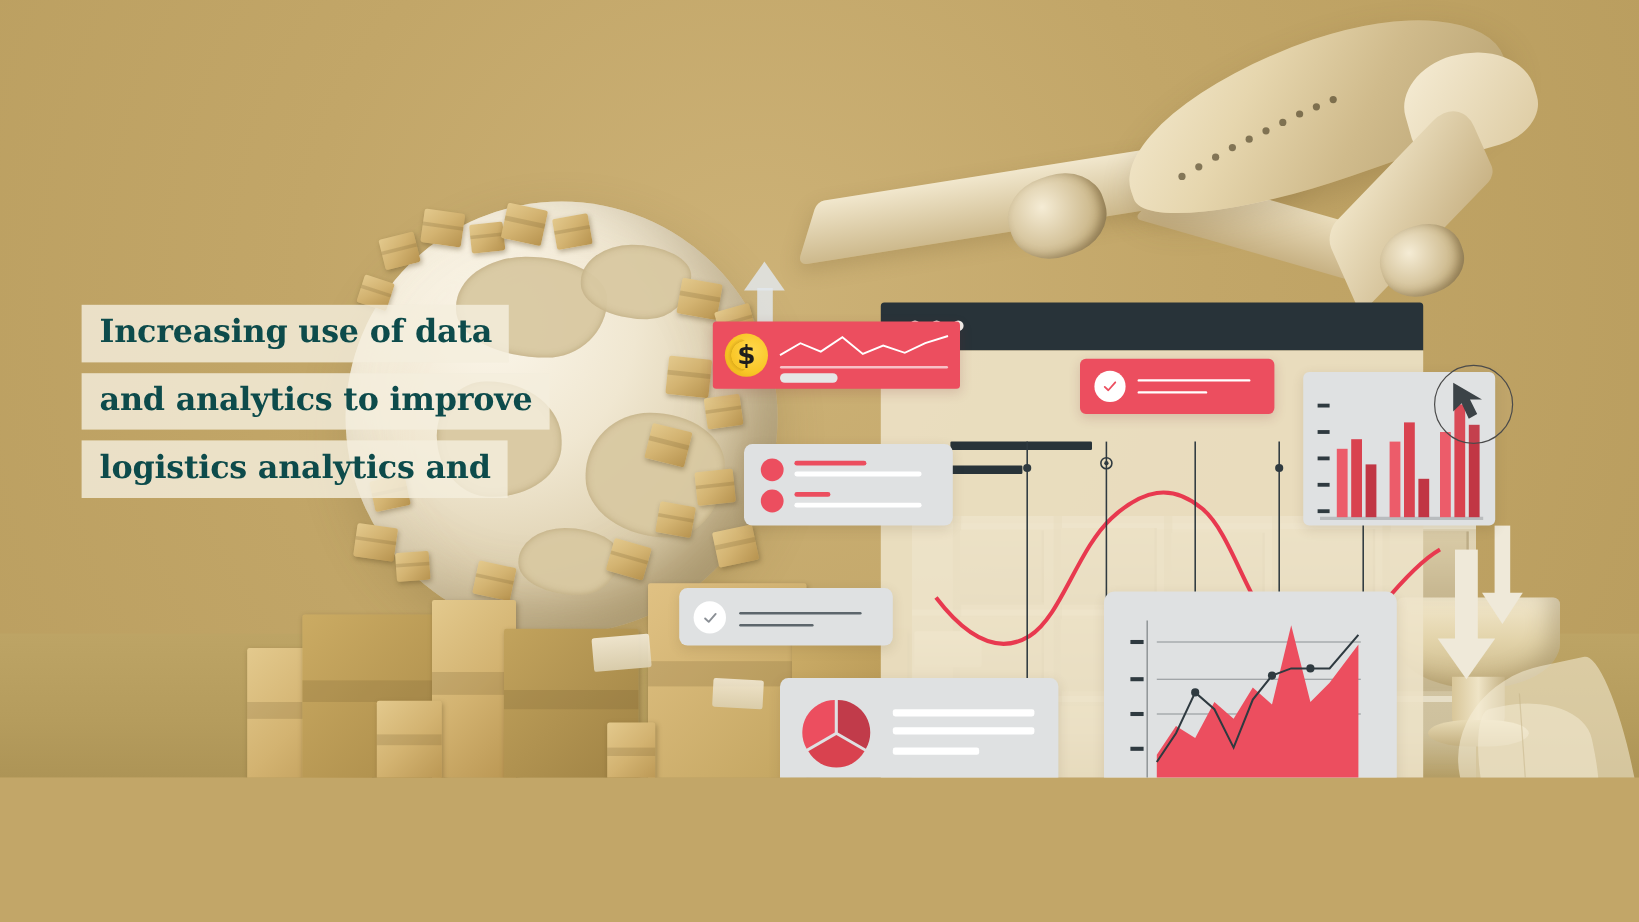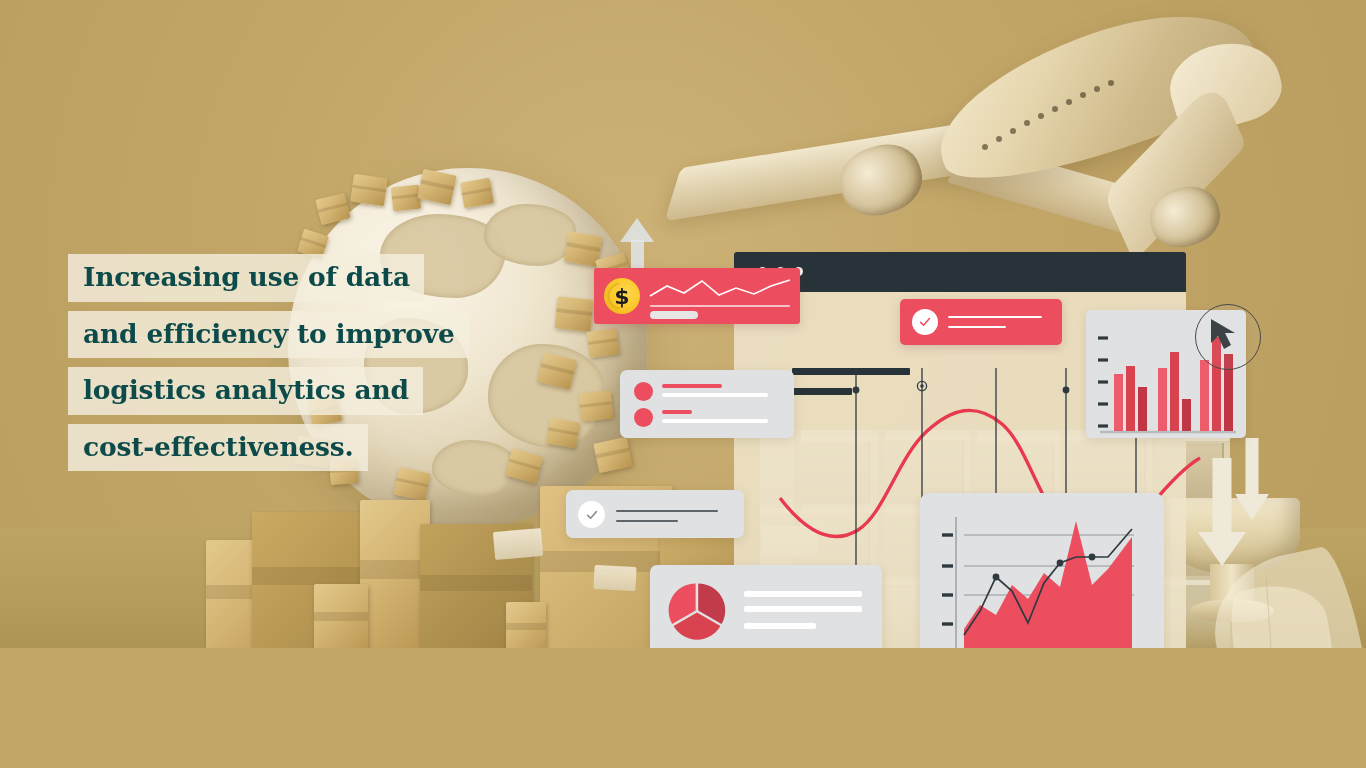--- a/index.html
+++ b/index.html
@@ -393,23 +393,22 @@
     <circle cx="82" cy="18" r="4.6" fill="none" stroke="#2f3a40" stroke-width="1.3"></circle>
     <circle cx="82" cy="18" r="1.8" fill="#2f3a40"></circle>
     <line x1="156" y1="0" x2="156" y2="212" stroke="#2f3a40" stroke-width="1.3"></line>
     <line x1="226" y1="0" x2="226" y2="212" stroke="#2f3a40" stroke-width="1.3"></line>
     <circle cx="226" cy="22" r="3.4" fill="#2f3a40"></circle>
     <line x1="296" y1="0" x2="296" y2="212" stroke="#2f3a40" stroke-width="1.3"></line>
   </svg>
 
   <div id="headline">
     <div class="hl">Increasing use of data</div><br>
-    <div class="hl">and efficiency to improve</div><br>
+    <div class="hl">and analytics to improve</div><br>
     <div class="hl">logistics analytics and</div><br>
-    <div class="hl">cost-effectiveness.</div>
   </div>
 
   <div class="card red" style="left:594px; top:268px; width:206px; height:56px; z-index:25; border-radius:3px;">
     <div class="coin" style="left:10px; top:10px; width:36px; height:36px; font-size:22px;">
       <span>$</span>
     </div>
     <svg style="position:absolute; left:56px; top:10px; width:140px; height:22px;" viewBox="0 0 140 22">
       <polyline points="0,18 17,8 34,15 52,3 69,17 86,10 104,16 121,8 140,2" fill="none" stroke="#ffffff" stroke-width="1.6"></polyline>
     </svg>
     <div class="line" style="left:56px; top:37px; width:140px; height:1.6px; background:rgba(255,255,255,.65);"></div>

